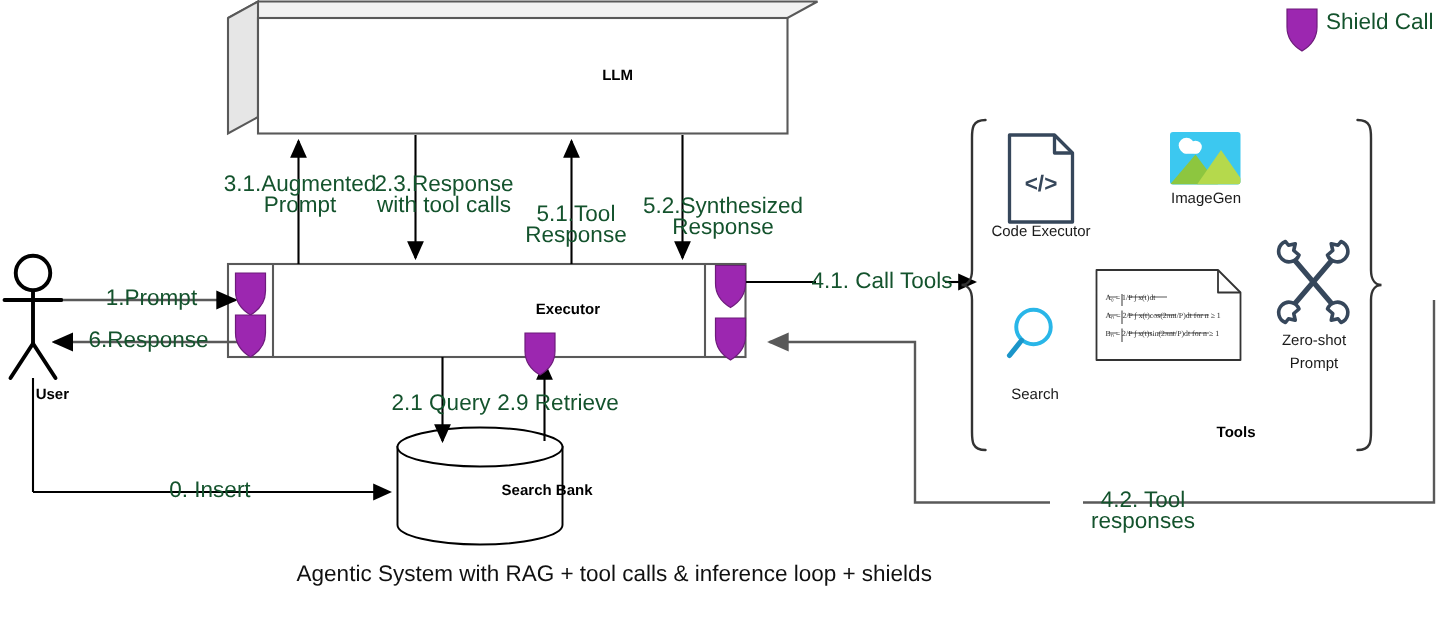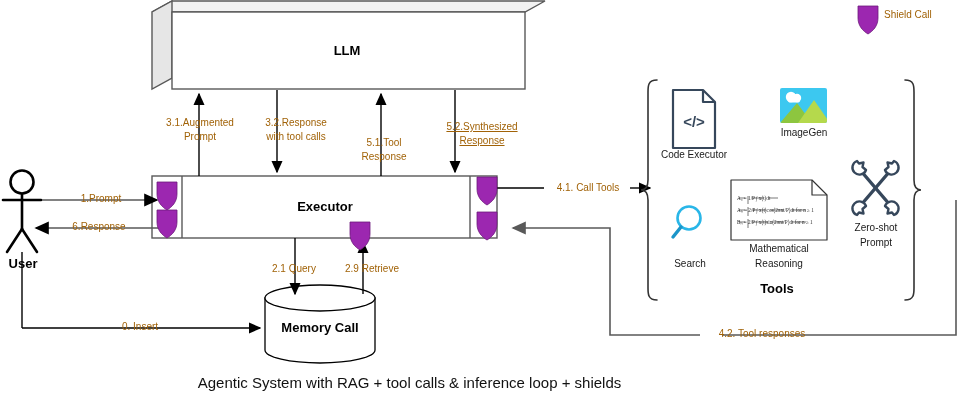--- a/index.html
+++ b/index.html
@@ -9,32 +9,32 @@
   }
   #stage{
     position:relative;
     width:970px;
     height:411px;
     overflow:hidden;
     background:#ffffff;
   }
   .lbl{
     position:absolute;
-    font-size:10px;
-    color:#a16207;
+    font-size:15px;
+    color:#14532d;
     line-height:14px;
     text-align:center;
     white-space:pre-line;
   }
   .node-title{
     position:absolute;
-    font-size:13px;
+    font-size:10px;
     font-weight:bold;
     color:#000;
-    text-align:center;
+    text-align:right;
     line-height:15px;
   }
   .tool-cap{
     position:absolute;
     font-size:10px;
     color:#1a1a1a;
     text-align:center;
     line-height:15px;
     white-space:pre-line;
   }
@@ -186,60 +186,58 @@
       <path d="M487,177 l0,12 c0,8 5,13 10,16 c5,-3 10,-8 10,-16 l0,-12 z" transform="translate(-10,0)"></path>
       <path d="M487,212 l0,12 c0,8 5,13 10,16 c5,-3 10,-8 10,-16 l0,-12 z" transform="translate(-10,0)"></path>
       <path d="M858,6 l0,12 c0,8 5,13 10,16 c5,-3 10,-8 10,-16 l0,-12 z"></path>
     </g>
   </svg>
 
   <div class="node-title" style="left:272px;top:43px;width:150px;">LLM</div>
 
   <div class="node-title" style="left:250px;top:199px;width:150px;">Executor</div>
 
-  <div class="node-title" style="left:245px;top:320px;width:150px;">Memory Call</div>
+  <div class="node-title" style="left:245px;top:320px;width:150px;">Search Bank</div>
 
   <div class="node-title" style="left:0px;top:256px;width:46px;">User</div>
 
   <div class="node-title" style="left:717px;top:281px;width:120px;">Tools</div>
 
   <div class="lbl" style="left:53px;top:192px;width:96px;">1.Prompt</div>
 
   <div class="lbl" style="left:49px;top:220px;width:100px;">6.Response</div>
 
   <div class="lbl" style="left:65px;top:320px;width:150px;">0. Insert</div>
 
   <div class="lbl" style="left:258px;top:262px;width:72px;">2.1 Query</div>
 
   <div class="lbl" style="left:330px;top:262px;width:84px;">2.9 Retrieve</div>
 
   <div class="lbl" style="left:140px;top:116px;width:120px;">3.1.Augmented
 Prompt</div>
 
-  <div class="lbl" style="left:234px;top:116px;width:124px;">3.2.Response
+  <div class="lbl" style="left:234px;top:116px;width:124px;">2.3.Response
 with tool calls</div>
 
   <div class="lbl" style="left:338px;top:116px;width:92px;margin-top:20px;">5.1.Tool
 Response</div>
 
-  <div class="lbl" style="left:425px;top:120px;width:114px;text-decoration:underline;">5.2.Synthesized
+  <div class="lbl" style="left:425px;top:131px;width:114px;">5.2.Synthesized
 Response</div>
 
   <div class="lbl" style="left:541px;top:181px;width:94px;">4.1. Call Tools</div>
 
   <div class="lbl" style="left:698px;top:327px;width:128px;">4.2. Tool responses</div>
 
   <div class="tool-cap" style="left:644px;top:147px;width:100px;text-align:center;">Code Executor</div>
 
   <div class="tool-cap" style="left:763px;top:125px;width:82px;">ImageGen</div>
 
   <div class="tool-cap" style="left:655px;top:256px;width:70px;">Search</div>
 
-  <div class="tool-cap" style="left:724px;top:241px;width:110px;">Mathematical
-Reasoning</div>
 
   <div class="tool-cap" style="left:838px;top:220px;width:76px;">Zero-shot
 Prompt</div>
 
   <div class="lbl" style="left:884px;top:8px;width:86px;text-align:left;">Shield Call</div>
 
   <div class="caption">Agentic System with RAG + tool calls &amp; inference loop + shields</div>
 
 </div>
 

